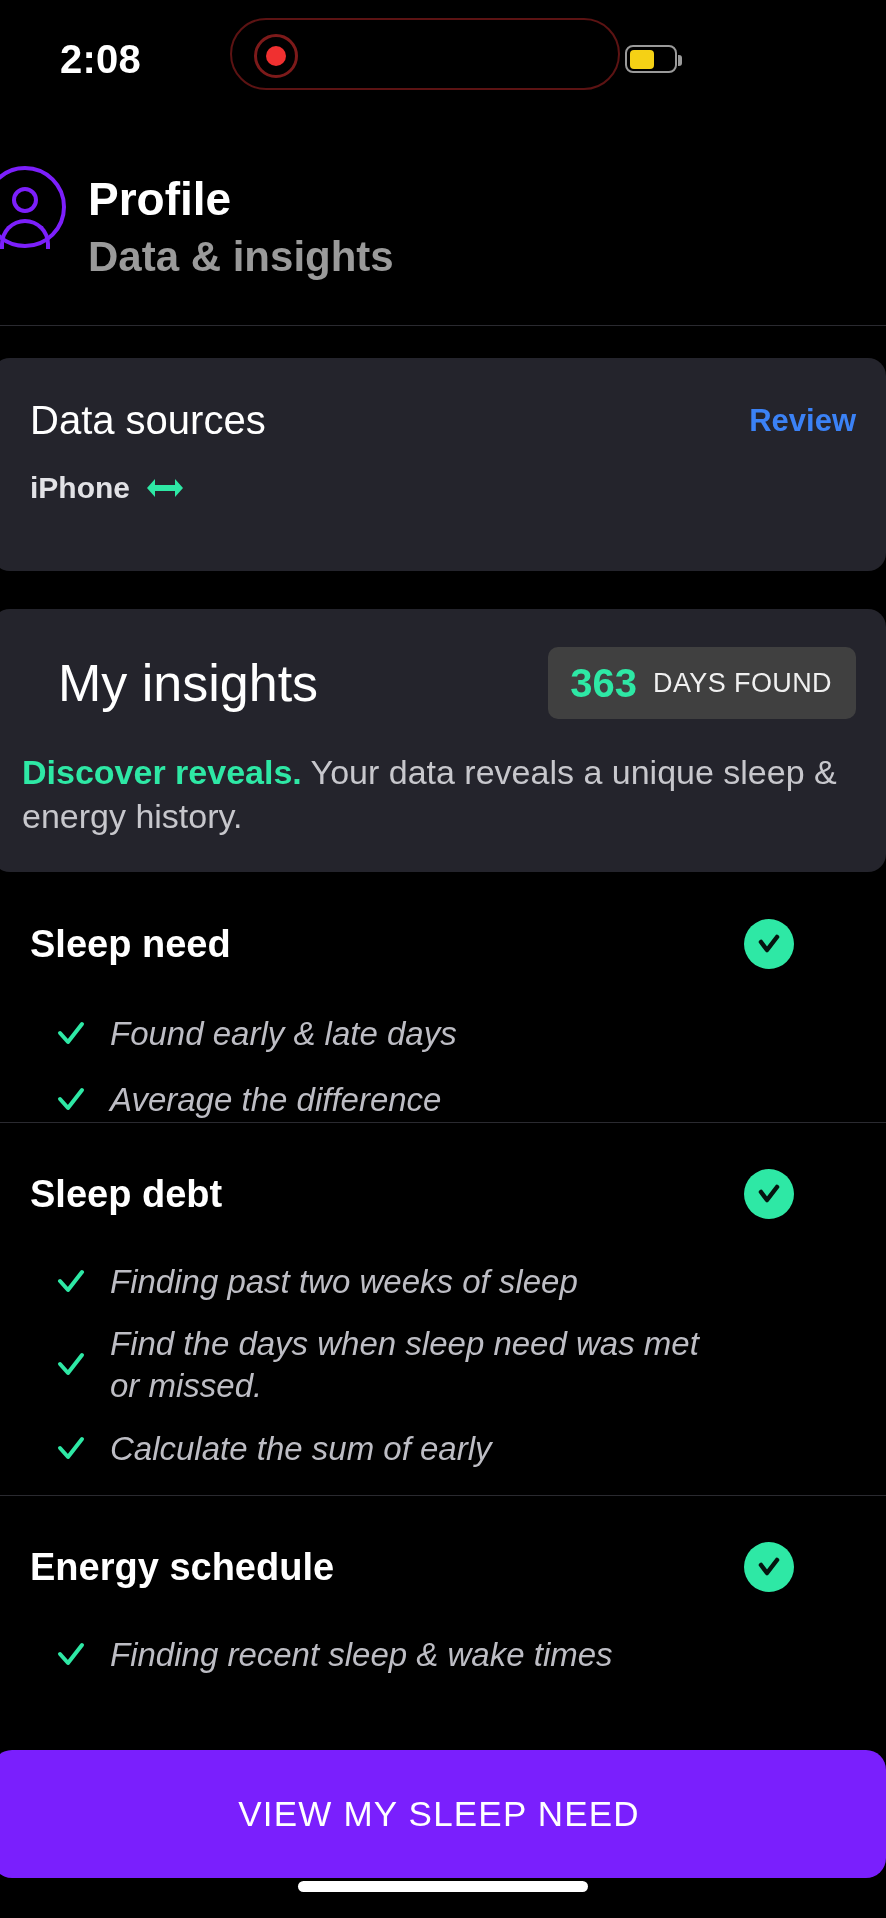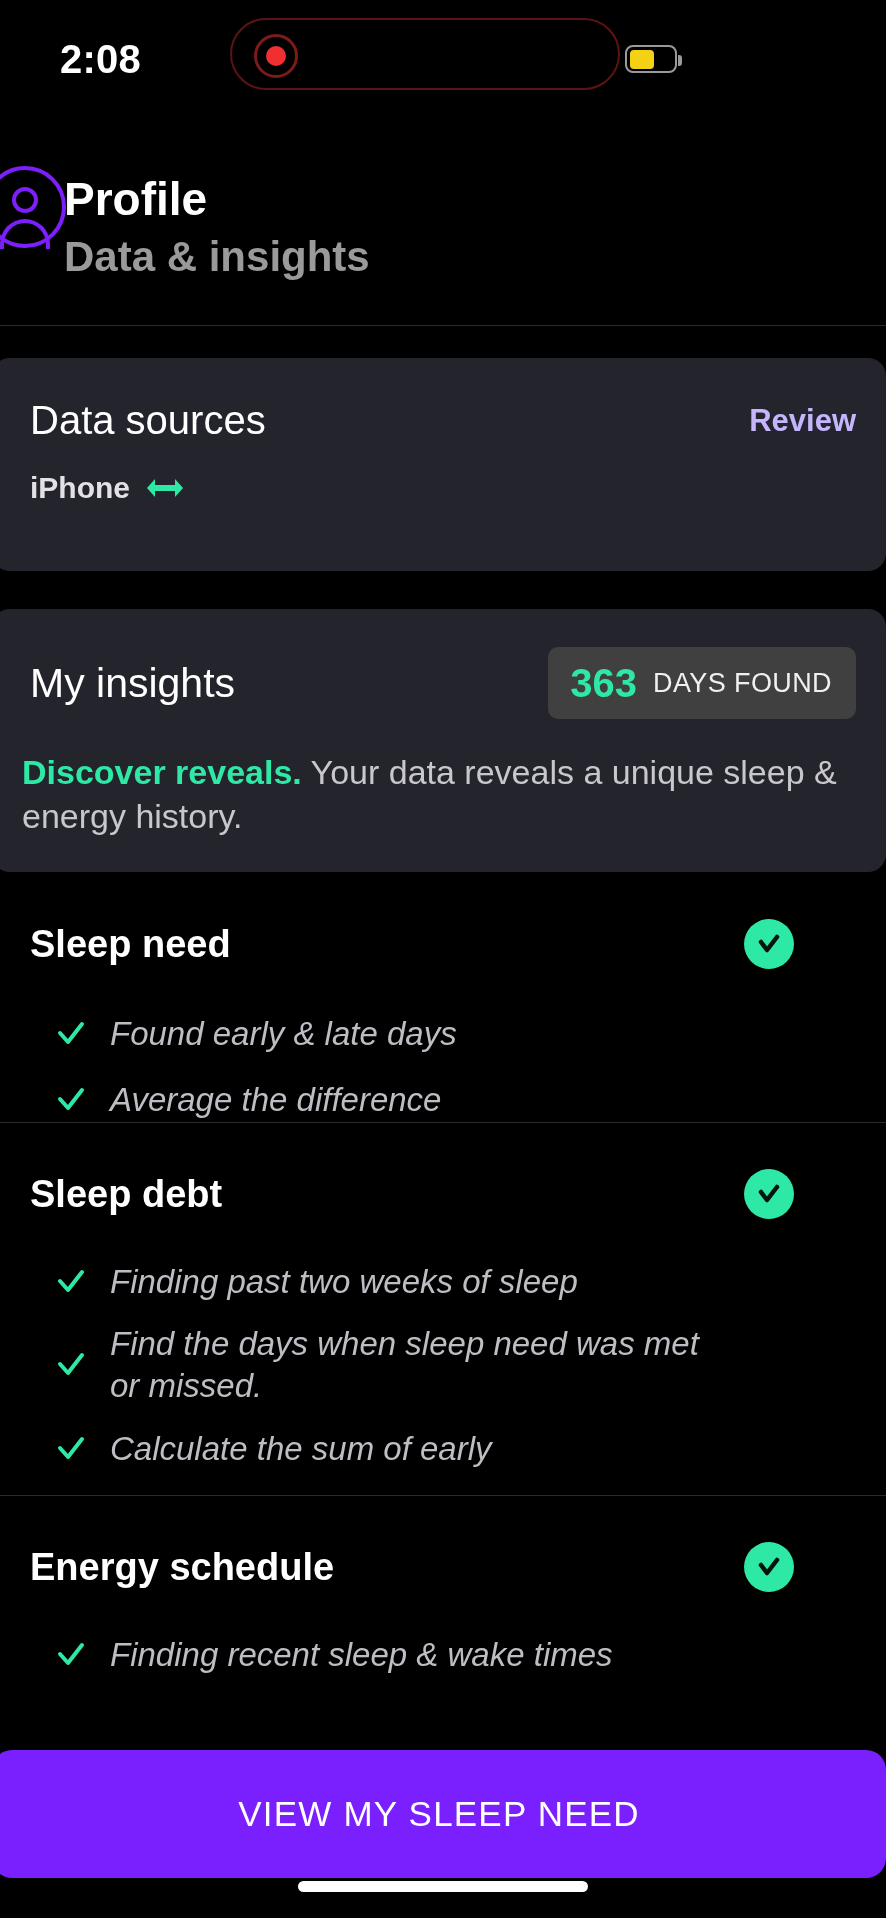--- a/index.html
+++ b/index.html
@@ -64,54 +64,54 @@
   }
   .avatar .head {
     position:absolute; left:50%; top:17px; transform:translateX(-50%);
     width:26px; height:26px; border-radius:50%; border:4px solid #7c1ffb;
   }
   .avatar .body {
     position:absolute; left:50%; bottom:-5px; transform:translateX(-50%);
     width:50px; height:30px; border-radius:25px 25px 0 0;
     border:4px solid #7c1ffb; border-bottom:none;
   }
-  .header-text { margin-left:64px; }
+  .header-text { margin-left:88px; }
   .h-title { color:#fff; font-size:46px; font-weight:700; line-height:1.15; }
   .h-sub { color:#9a9a9a; font-size:42px; font-weight:700; line-height:1.2; margin-top:6px; }
   .header-divider {
     position:absolute; top:325px; left:0; width:886px; height:1px;
     background:#2a2a30;
   }
 
   
   .card {
     position:absolute; left:-8px; width:894px;
     background:#24242c; border-radius:18px;
   }
   .card-ds { top:358px; height:213px; }
   .ds-row {
     display:flex; align-items:center; justify-content:space-between;
     padding:42px 30px 0 38px;
   }
   .ds-title { color:#fff; font-size:40px; font-weight:400; line-height:1; }
-  .ds-review { color:#c4b5fd; font-size:31px; font-weight:700; line-height:1; }
+  .ds-review { color:#3b82f6; font-size:31px; font-weight:700; line-height:1; }
   .ds-device {
     display:flex; align-items:center; gap:14px;
     padding:33px 0 0 38px;
   }
   .ds-device-name { color:#e2e2e6; font-size:30px; font-weight:700; line-height:1; }
   .sync-ico { display:block; }
 
   
   .card-ins { top:609px; height:263px; }
   .ins-row {
     display:flex; align-items:center; justify-content:space-between;
     padding:38px 30px 0 38px;
   }
-  .ins-title { color:#fff; font-size:41px; font-weight:400; line-height:1; }
+  .ins-title { color:#fff; font-size:52px; font-weight:400; line-height:1;margin-left:28px; }
   .days-pill {
     display:flex; align-items:center; gap:16px;
     background:#404040; border-radius:10px;
     padding:16px 24px 16px 22px;
   }
   .days-num { color:#2ee8a5; font-size:40px; font-weight:700; line-height:1; }
   .days-lbl { color:#f0f0f0; font-size:27px; font-weight:400; letter-spacing:0.4px; line-height:1; }
   .ins-desc {
     padding:32px 42px 0 30px;
     font-size:34px; line-height:1.28; color:#c7c7cc;

